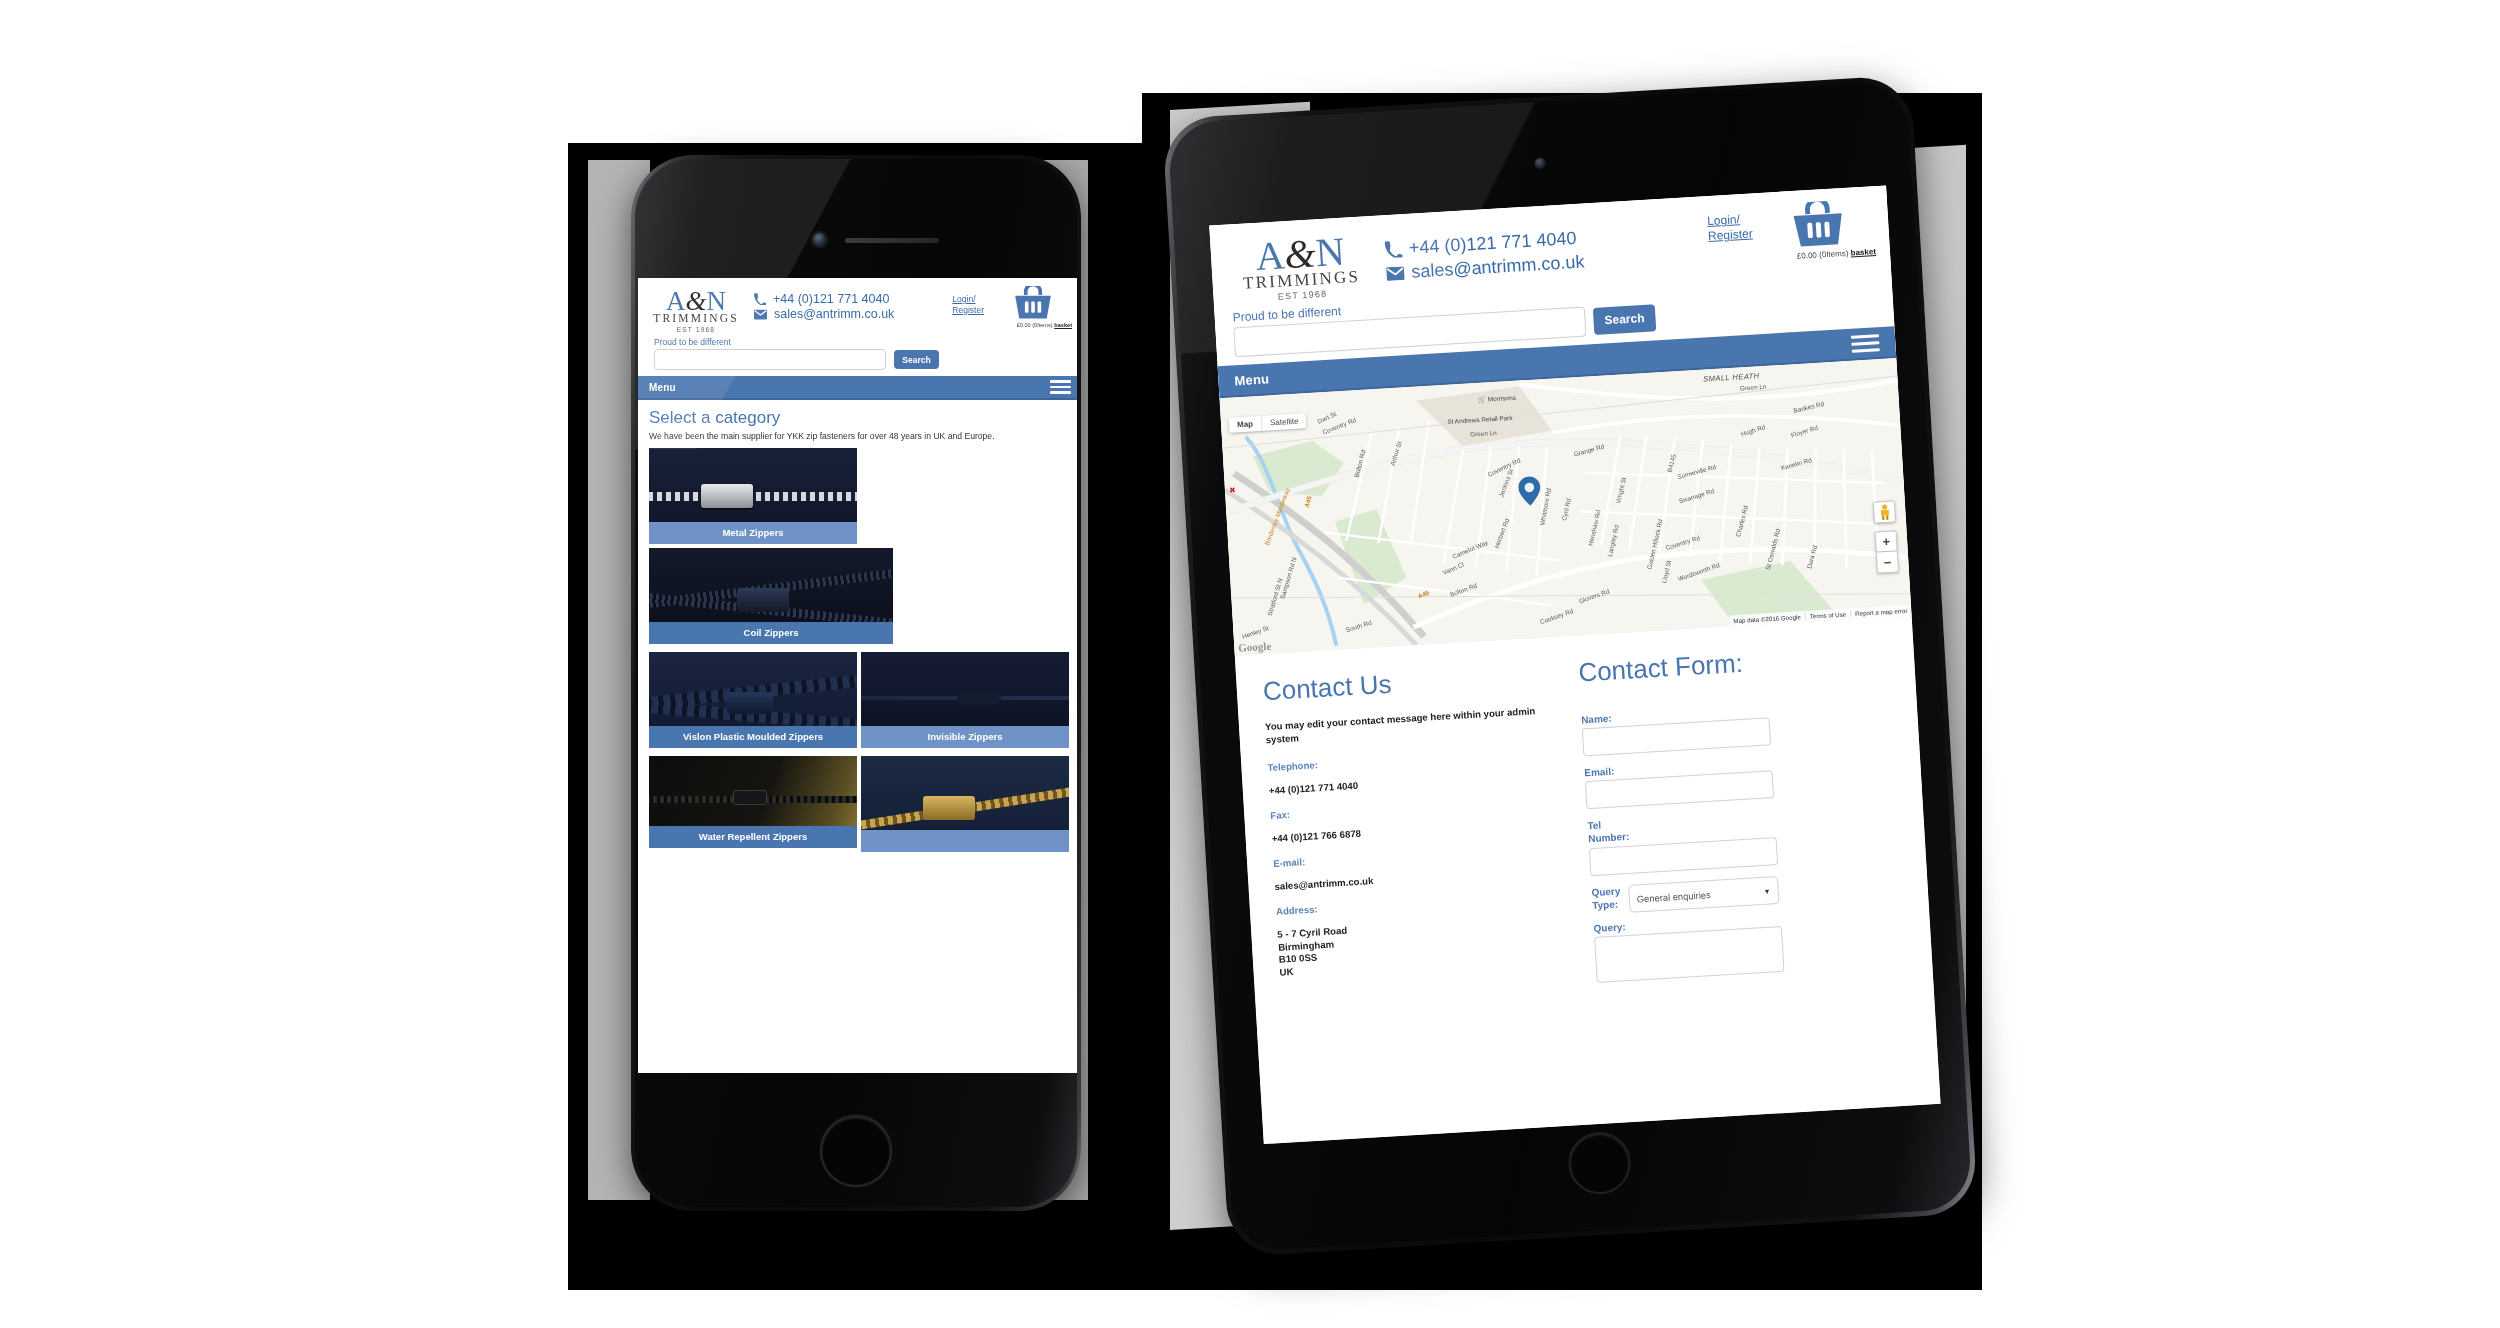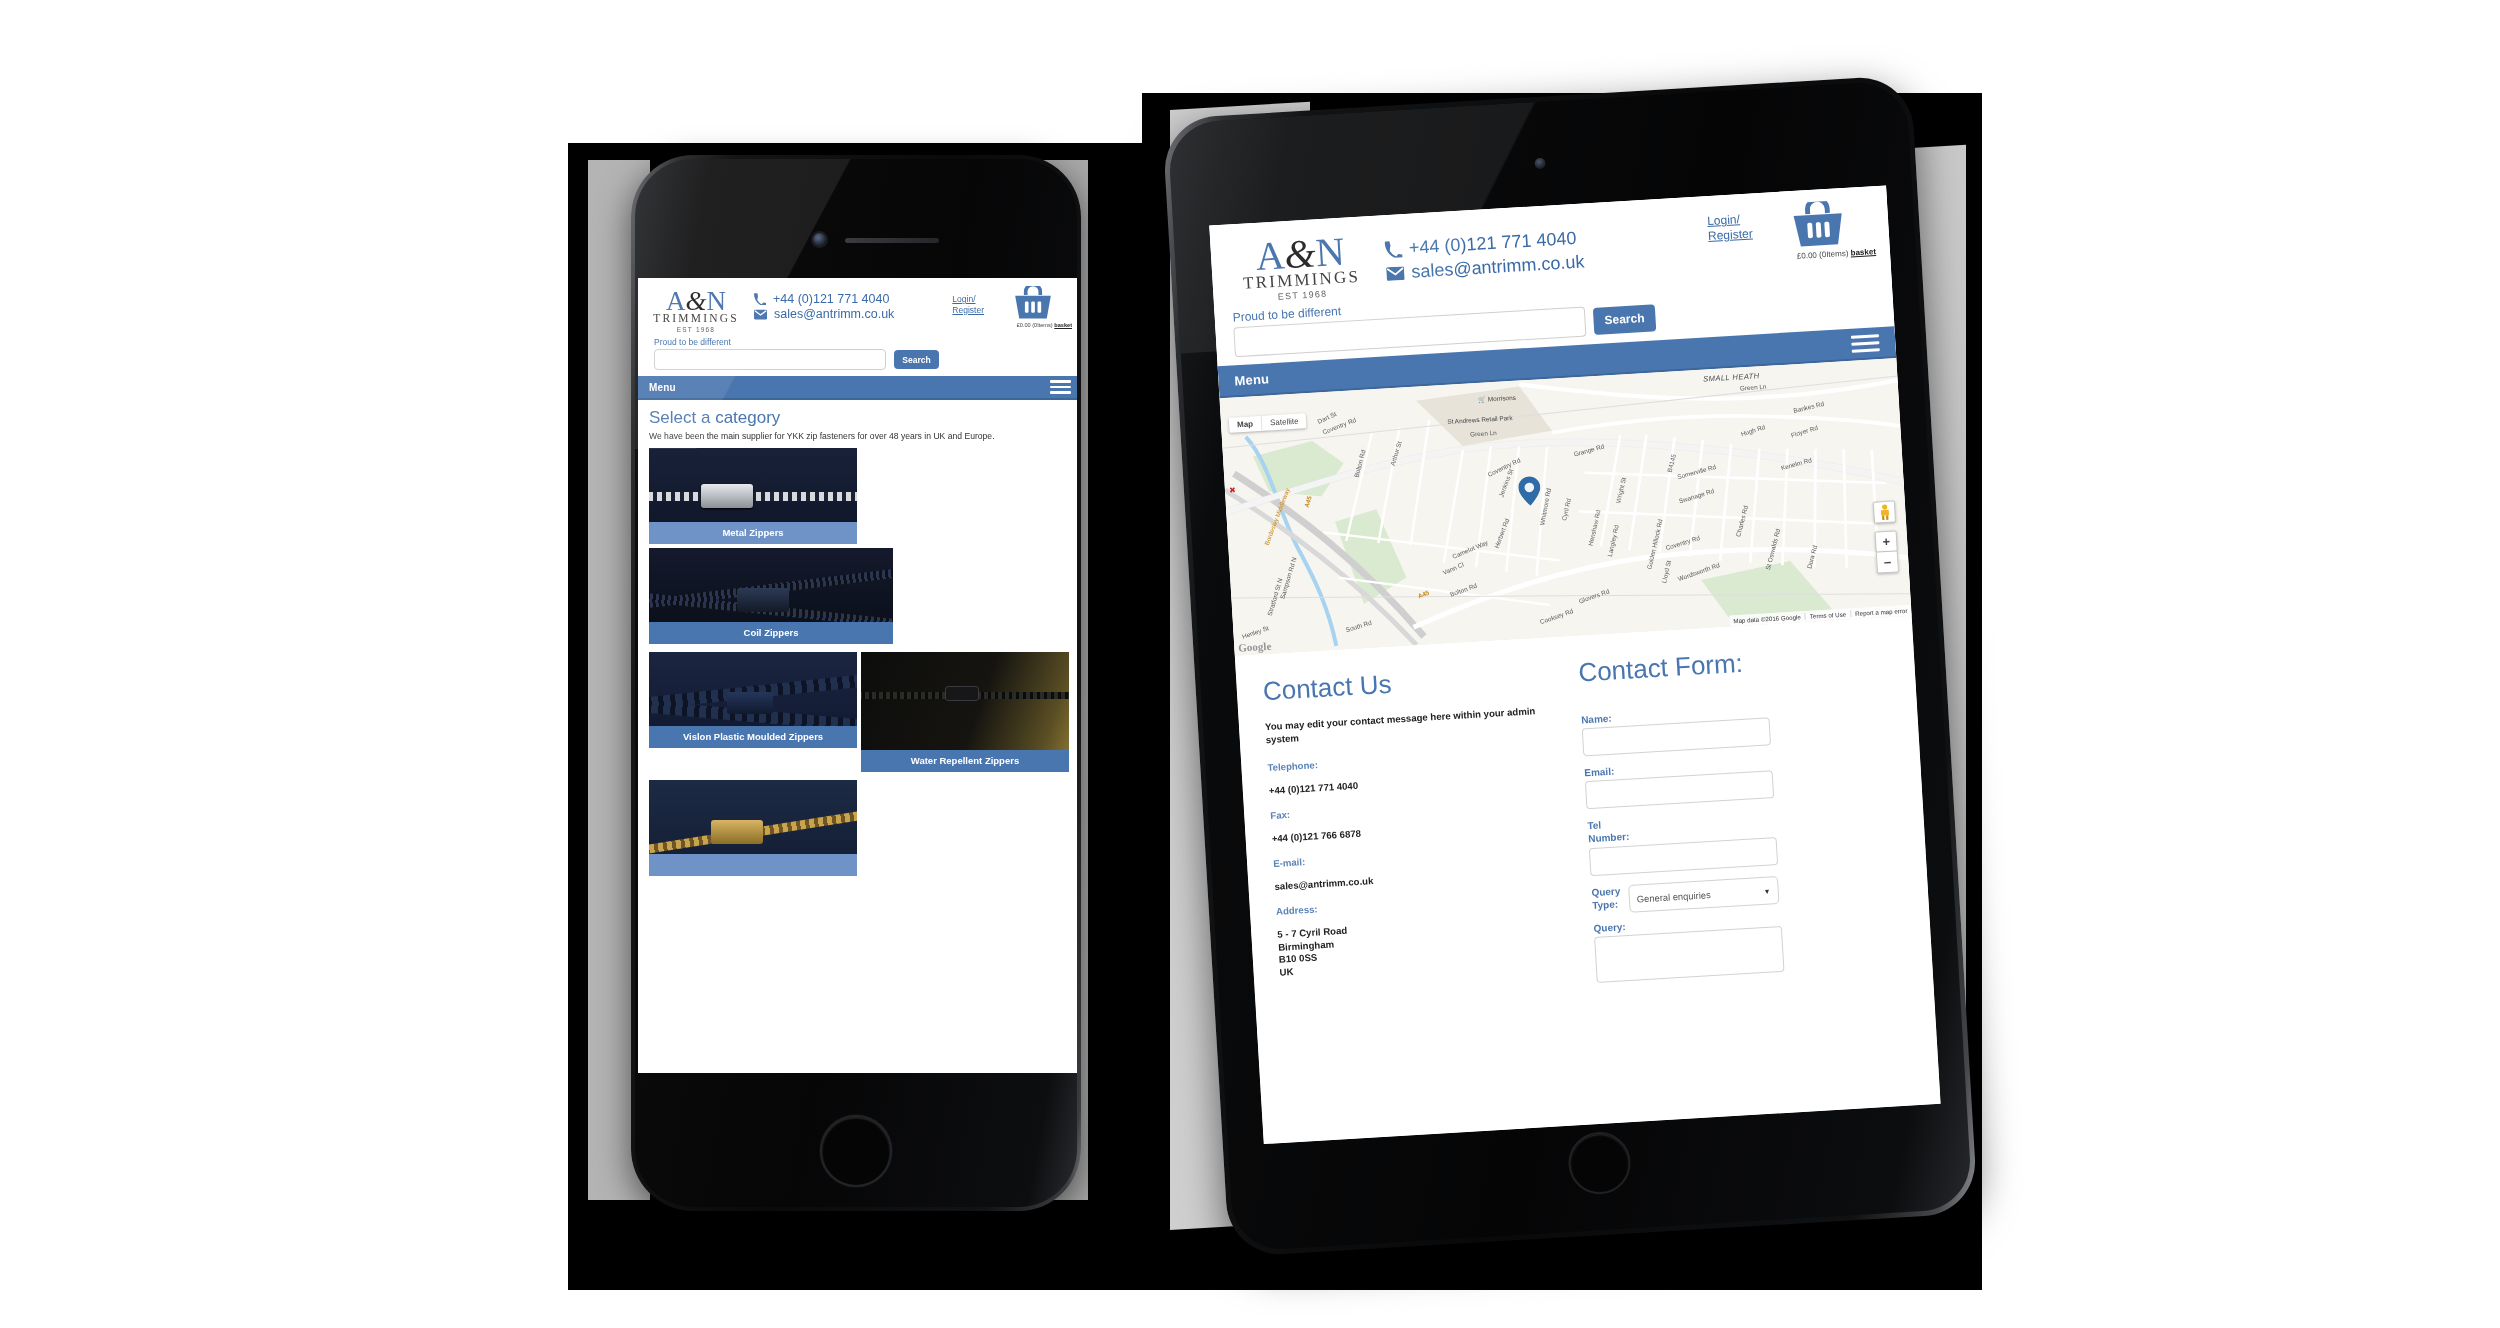--- a/index.html
+++ b/index.html
@@ -280,22 +280,28 @@
 
 
             <div class="tile" style="width:208px;height:96px;margin-top:4px;">
               <div class="z-fabric" style="background:linear-gradient(#1b2540,#101830);"></div>
               <div class="z-teeth" style="top:34px;height:12px;transform:rotate(-6deg);background:repeating-linear-gradient(90deg,#22304f 0 7px,#0d1426 7px 12px);"></div>
               <div class="z-teeth" style="top:58px;height:12px;transform:rotate(5deg);background:repeating-linear-gradient(90deg,#22304f 0 7px,#0d1426 7px 12px);"></div>
               <div class="z-slider" style="left:78px;top:40px;width:46px;height:22px;background:linear-gradient(#25365a,#101a2f);"></div>
               <div class="cap dark" style="height:22px;font-size:9.5px;">Vislon Plastic Moulded Zippers</div>
             </div>
 
-
-            <div class="tile" style="width:208px;height:120px;margin-top:4px;">
+            <div class="tile" style="width:208px;height:96px;margin-top:4px;">
+              <div class="z-fabric" style="background:linear-gradient(#161d33,#0b1124);"></div>
+              <div class="z-teeth" style="top:44px;height:4px;background:linear-gradient(90deg,#1d2540,#242d4d);"></div>
+              <div class="z-slider" style="left:96px;top:40px;width:44px;height:13px;border-radius:7px;background:#141c30;"></div>
+              <div class="cap light" style="height:22px;font-size:9.5px;">Invisible Zippers</div>
+            </div>
+
+            <div class="tile" style="width:208px;height:92px;margin-top:4px;">
               <div class="z-fabric" style="background:linear-gradient(110deg,#0d0d0c 0%,#151410 55%,#5a4e24 86%,#8d7a34 100%);"></div>
               <div class="z-teeth" style="top:40px;height:7px;background:repeating-linear-gradient(90deg,#2a2a26 0 4px,#0b0b09 4px 7px);"></div>
               <div class="z-slider" style="left:84px;top:34px;width:34px;height:15px;background:#17171a;border:1px solid #3a3a3e;"></div>
               <div class="cap dark" style="height:22px;font-size:9.5px;">Water Repellent Zippers</div>
             </div>
 
             <div class="tile" style="width:208px;height:96px;margin-top:4px;">
               <div class="z-fabric" style="background:linear-gradient(#1c2a44,#131d33);"></div>
               <div class="z-teeth" style="top:48px;transform:rotate(-9deg);background:repeating-linear-gradient(90deg,#c9a34e 0 5px,#6d5622 5px 9px);"></div>
               <div class="z-slider" style="left:62px;top:40px;width:52px;height:24px;background:linear-gradient(#d8b564,#8a6d25);"></div>

